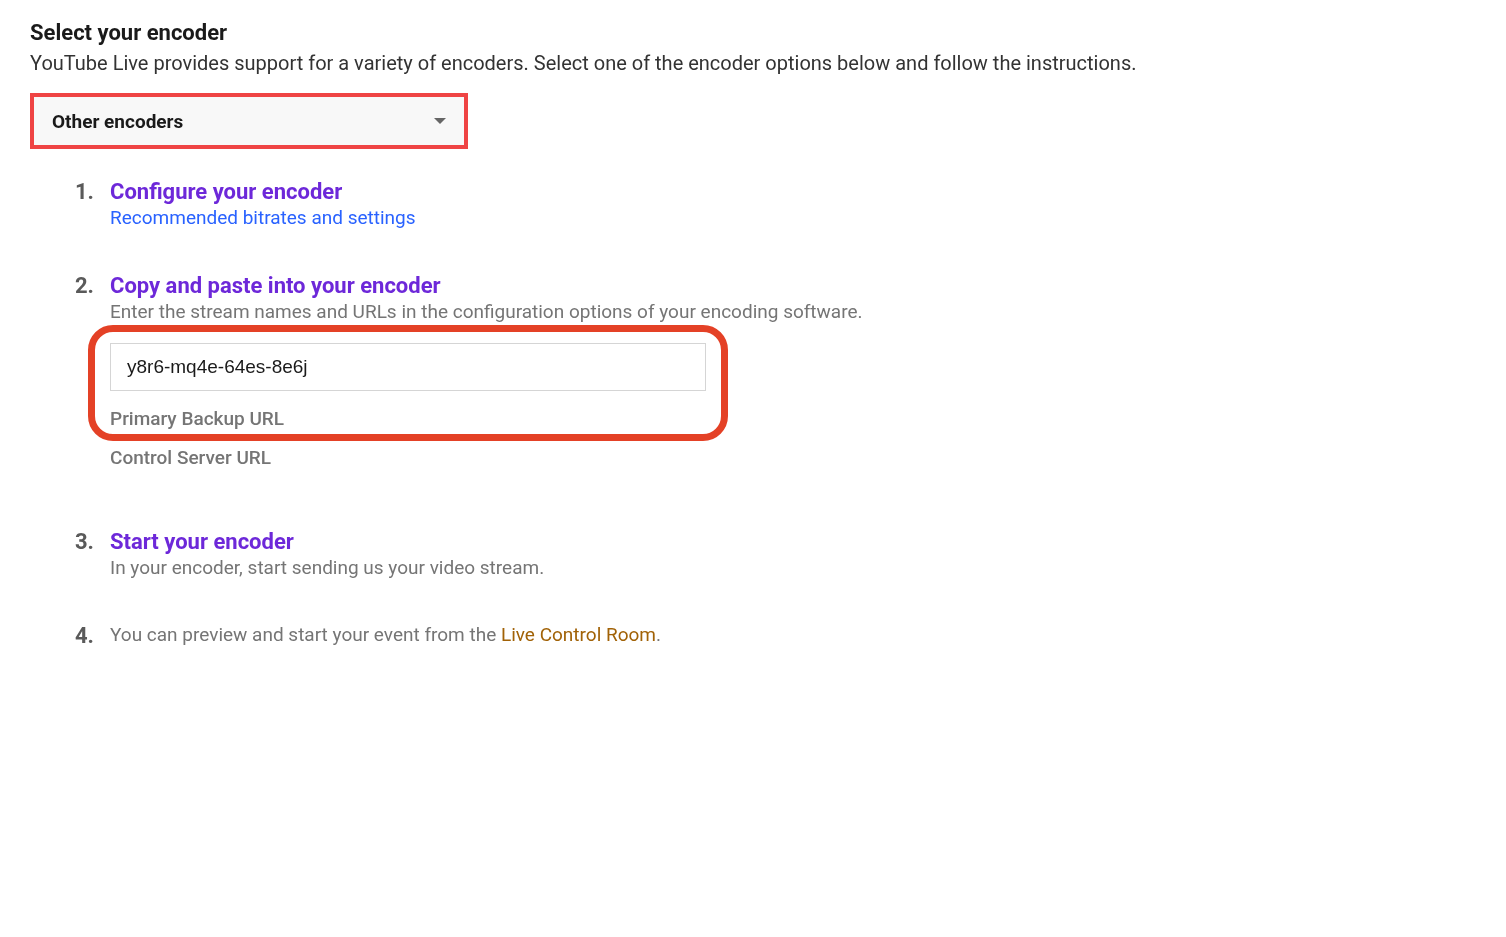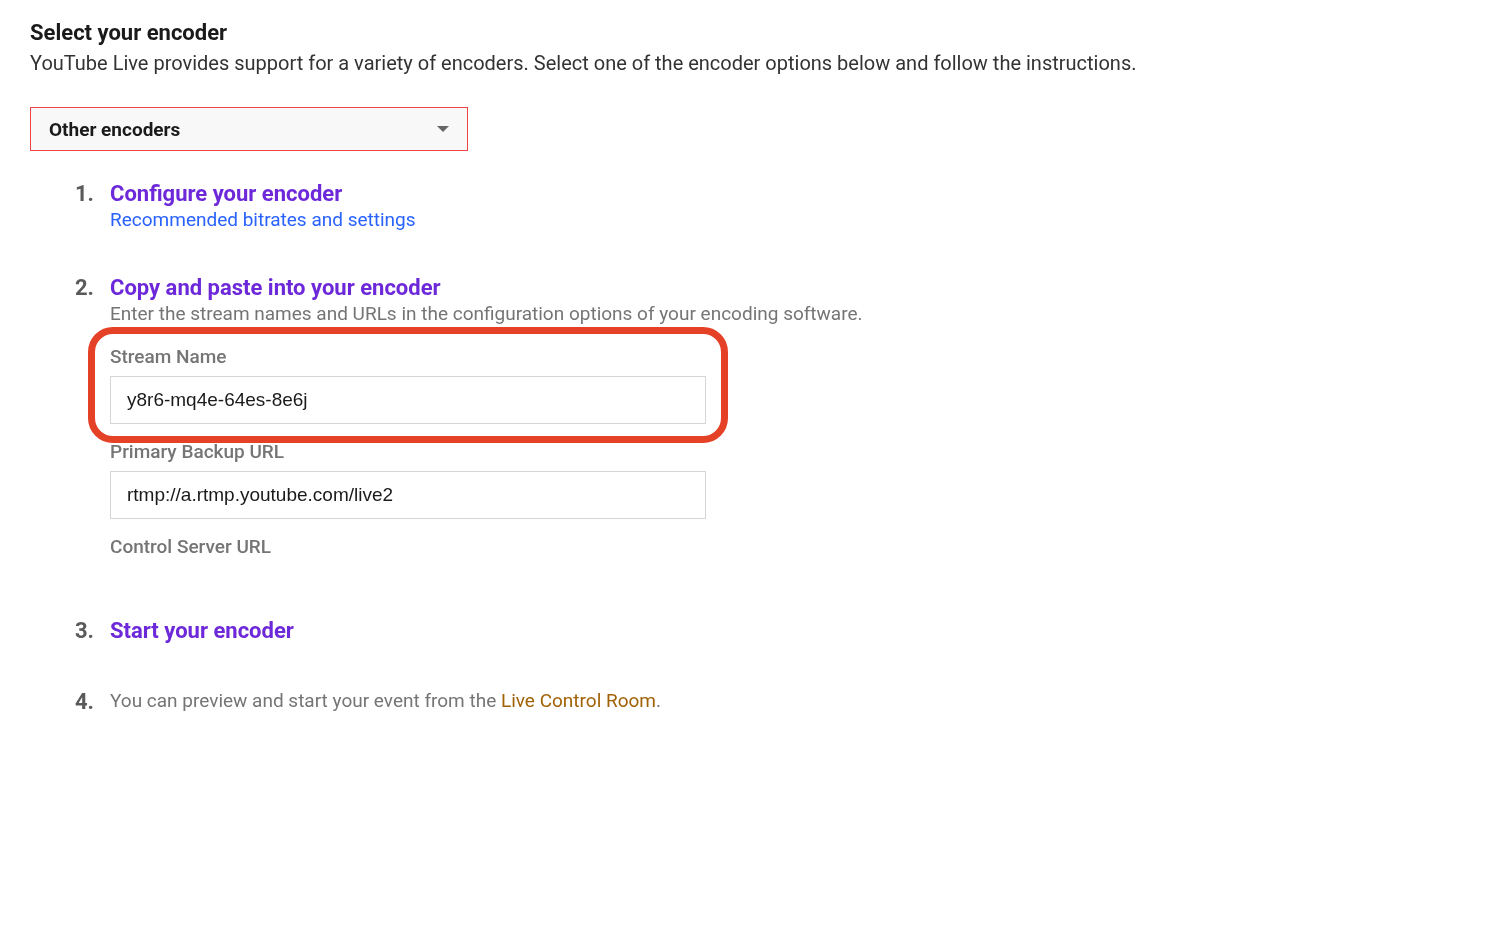--- a/index.html
+++ b/index.html
@@ -15,29 +15,29 @@
     }
     .page-title {
       font-size: 22px;
       font-weight: 700;
       color: #1a1a1a;
       margin-bottom: 6px;
     }
     .page-subtitle {
       font-size: 20px;
       color: #333;
-      margin-bottom: 32px;
+      margin-bottom: 18px;
     }
     .dropdown {
       display: flex;
       align-items: center;
       justify-content: space-between;
       width: 438px;
-      height: 44px;
-      border: 1px solid #ef4444;
+      height: 56px;
+      border: 4px solid #ef4444;
       background: #f8f8f8;
       padding: 0 18px;
       cursor: pointer;
       margin-bottom: 30px;
     }
     .dropdown-label {
       font-size: 19px;
       font-weight: 700;
       color: #1a1a1a;
     }
@@ -140,38 +140,37 @@
   </div>
 
   <div class="step">
     <div class="step-number">2.</div>
     <div class="step-content">
       <div class="step-title">Copy and paste into your encoder</div>
       <div class="step-desc">Enter the stream names and URLs in the configuration options of your encoding software.</div>
       <div class="fields-block">
         <div class="highlight-box"></div>
         <div class="field-group">
-          <div class="field-label">Stream Name</div>
           <input class="field-input" type="text" value="y8r6-mq4e-64es-8e6j" style="">
         </div>
         <div class="field-group">
           <div class="field-label">Primary Backup URL</div>
-          <input class="field-input" type="text" value="rtmp://a.rtmp.youtube.com/live2" style="">
         </div>
         <div class="field-group">
           <div class="field-label">Control Server URL</div>
         </div>
       </div>
     </div>
   </div>
 
   <div class="step">
     <div class="step-number">3.</div>
     <div class="step-content">
       <div class="step-title">Start your encoder</div>
+      <div class="step-desc">In your encoder, start sending us your video stream.</div>
     </div>
   </div>
 
   <div class="step">
     <div class="step-number">4.</div>
     <div class="step-content">
       <div class="step-desc">
         <span>You can preview and start your event from the </span><span class="inline-link">Live Control Room</span><span>.</span>
       </div>
     </div>

